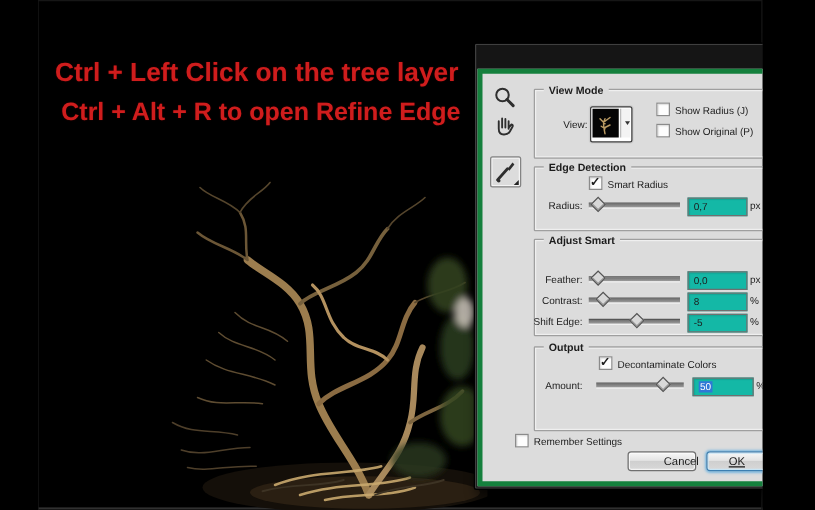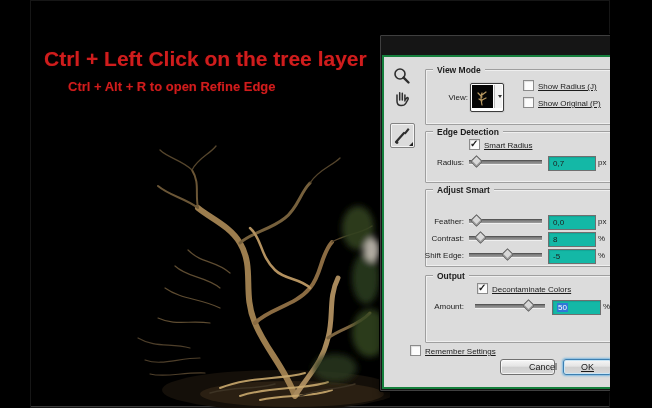--- a/index.html
+++ b/index.html
@@ -6,39 +6,39 @@
   .canvas{
     position:relative;width:580px;height:408px;background:#000;overflow:hidden;
     font-family:"Liberation Sans",sans-serif;
     box-shadow:inset 0 0 0 1px #161616, inset 0 -2px 0 #3a3a3a;
     margin-left:30px;
   }
   
   .instr{position:absolute;color:#cf1d1d;font-weight:600;white-space:nowrap;
     text-shadow:0 0 1px #5a0000;}
   .instr1{left:14px;top:47px;font-size:21px;}
-  .instr2{left:38px;top:79px;font-size:13px;}
+  .instr2{left:19px;top:79px;font-size:20px;}
 
   
   .tree{position:absolute;left:40px;top:138px;width:320px;height:270px;}
 
   
   .dialog{position:absolute;left:349px;top:34px;width:247px;height:356px;
     background:#151515;border:1px solid #000;border-radius:2px;
     box-shadow:0 0 0 1px #3f3f3f inset, 3px 4px 9px rgba(0,0,0,.7);}
   .titlebar{position:absolute;left:2px;top:2px;right:2px;height:18px;
     background:linear-gradient(90deg,#2c2c2c 0%,#6f6f6f 16%,#5a5a5a 32%,#262626 65%,#101010 100%);
     color:#fff;font-size:10px;}
   .titlebar .title{position:absolute;left:7px;top:3px;letter-spacing:.2px;}
   .close-btn{position:absolute;top:1px;right:7px;width:31px;height:14px;
     background:linear-gradient(#efa18f 0%,#d8604a 35%,#9c2313 55%,#c6402a 100%);
     border:1px solid #5e120a;border-radius:2px;color:#fff;font-size:9px;font-weight:bold;
     text-align:center;line-height:12px;box-shadow:inset 0 0 0 1px rgba(255,255,255,.35);cursor:pointer;padding:0;}
   .body{position:absolute;left:2px;top:20px;right:2px;bottom:2px;background:#dcdcdc;
-    border:2px solid #15803d;font-size:8px;color:#1c1c1c;}
+    border:4px solid #15803d;font-size:8px;color:#1c1c1c;}
 
   
   .tool-ico{position:absolute;}
   .brush-btn{position:absolute;left:6px;top:66px;width:25px;height:25px;background:#dcdcdc;
     border:1px solid #848484;border-radius:2px;box-shadow:inset 0 0 0 1px #f4f4f4;cursor:pointer;padding:0;}
   .brush-btn .corner{position:absolute;right:1px;bottom:1px;width:0;height:0;
     border-left:4px solid transparent;border-bottom:4px solid #222;}
 
   
   .group{position:absolute;left:41px;width:190px;border:1px solid #9f9f9f;border-radius:1px;
@@ -52,21 +52,21 @@
 
   .rlabel{position:absolute;width:46px;text-align:right;white-space:nowrap;top:0;}
   .row{position:absolute;left:0;right:0;height:12px;}
 
   
   .chk{position:absolute;cursor:pointer;white-space:nowrap;}
   .chk .box{display:inline-block;width:9px;height:9px;background:#fdfdfd;border:1px solid #8b8b8b;
     vertical-align:-2px;box-shadow:inset 1px 1px 1px rgba(0,0,0,.12);position:relative;}
   .chk.checked .box::after{content:"\2713";position:absolute;left:0px;top:-2px;
     font-size:10px;font-weight:bold;color:#1b1b1b;}
-  .chk .lbl{margin-left:4px;text-decoration:underline;}
+  .chk .lbl{margin-left:4px;}
 
   
   .slider{position:absolute;height:11px;cursor:pointer;}
   .slider .track{position:absolute;left:0;right:0;top:4px;height:3px;
     background:linear-gradient(#737373,#9e9e9e);border-top:1px solid #565656;border-bottom:1px solid #efefef;}
   .slider .thumb{position:absolute;top:1px;width:7px;height:7px;background:#d8d8d8;
     border:1px solid #555;transform:rotate(45deg);box-shadow:inset -1px -1px 0 #9a9a9a;}
 
   
   .field{position:absolute;height:13px;background:#14b8a6;border:1px solid #6f6f6f;

